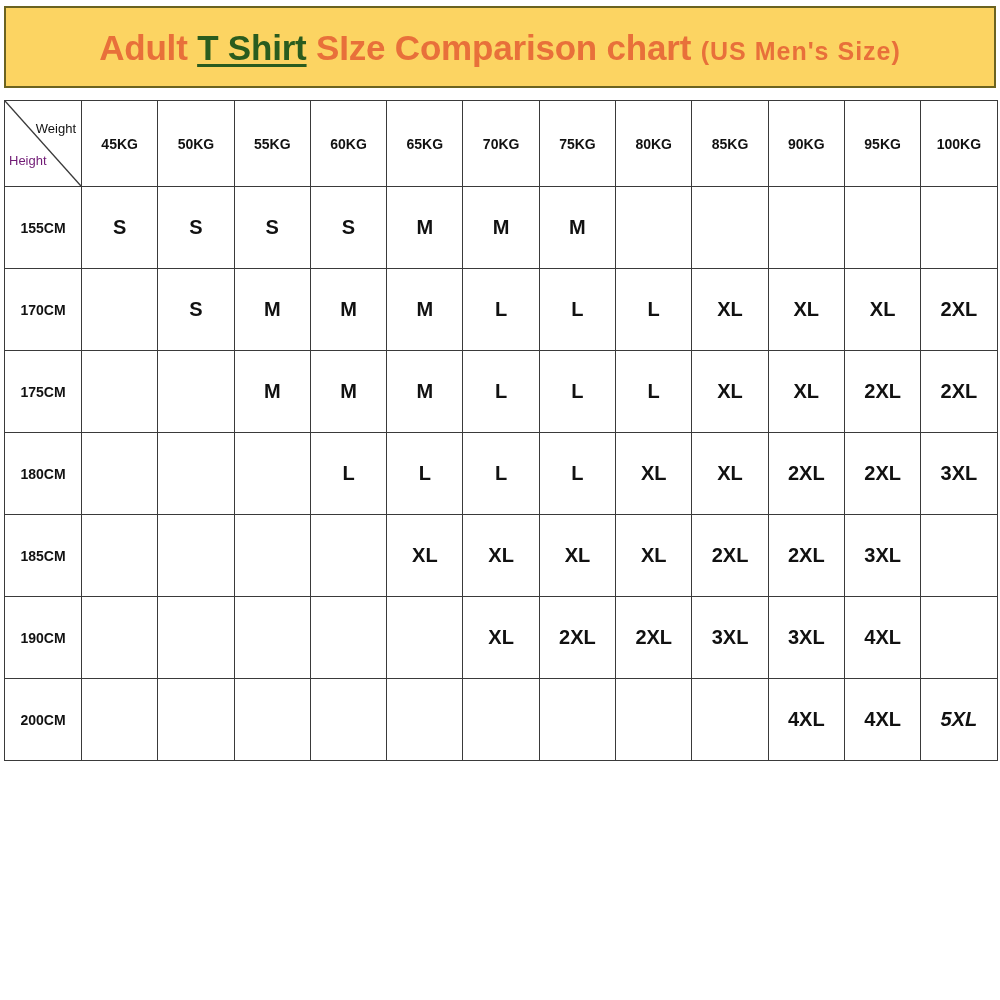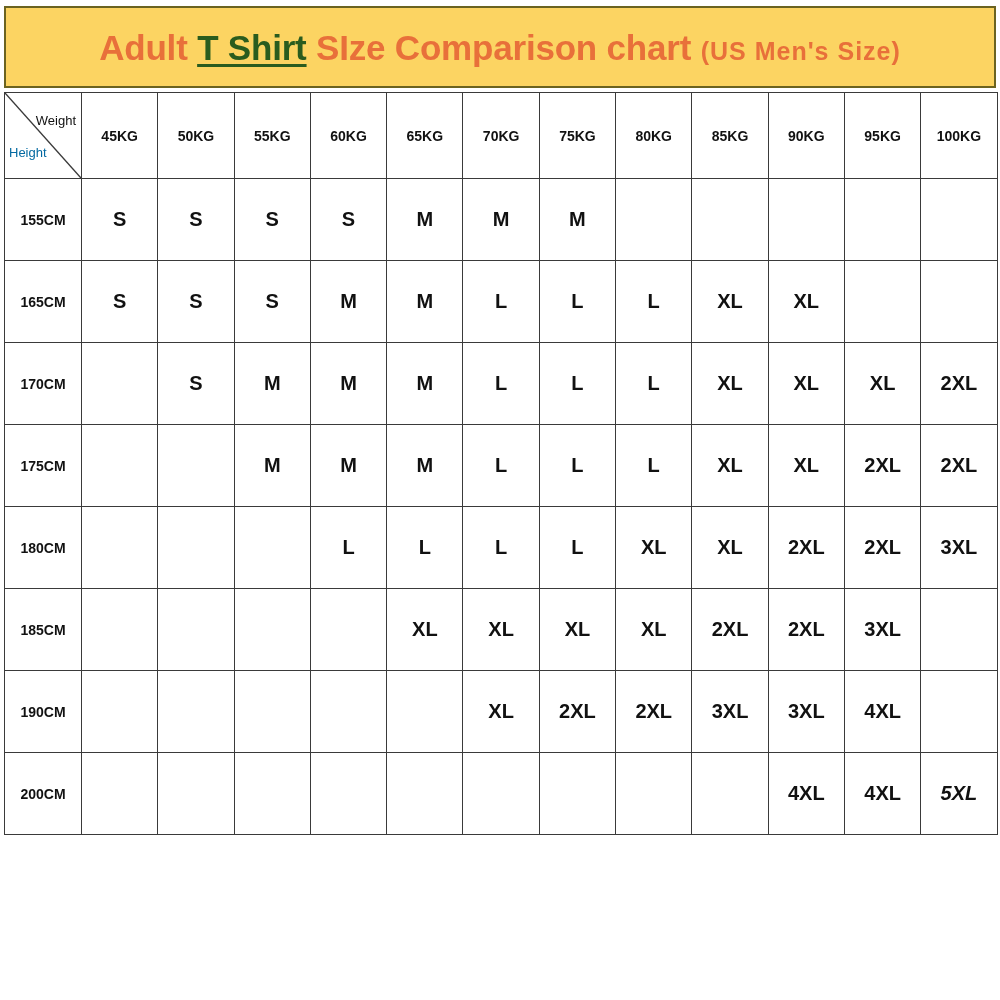--- a/index.html
+++ b/index.html
@@ -54,21 +54,21 @@
     font-size: 25px;
     font-weight: bold;
     letter-spacing: 1px;
   }
 
   
   .grid {
     border-collapse: collapse;
     table-layout: fixed;
     width: 992px;
-    margin-top: 4px;
+    margin-top: 12px;
   }
   .grid td, .grid th {
     border: 1px solid #3A3A3A;
     box-sizing: border-box;
     text-align: center;
     vertical-align: middle;
     padding: 0;
     font-weight: bold;
     color: #111111;
     background: #ffffff;
@@ -99,21 +99,21 @@
     font-size: 13px;
     font-weight: normal;
     color: #111;
   }
   .corner-height {
     position: absolute;
     left: 4px;
     bottom: 18px;
     font-size: 13px;
     font-weight: normal;
-    color: #0369a1;
+    color: #701a75;
   }
 
   .colhead {
     height: 86px;
     background: #F2F2F2;
     font-size: 14px;
     font-weight: bold;
   }
   .rowhead {
     height: 82px;
@@ -197,35 +197,20 @@
           <td class="cell sz-M" data-col="65KG">M</td>
           <td class="cell sz-M" data-col="70KG">M</td>
           <td class="cell sz-M" data-col="75KG">M</td>
           <td class="cell sz-none" data-col="80KG"></td>
           <td class="cell sz-none" data-col="85KG"></td>
           <td class="cell sz-none" data-col="90KG"></td>
           <td class="cell sz-none" data-col="95KG"></td>
           <td class="cell sz-none" data-col="100KG"></td>
         </tr>
         <tr>
-          <th class="rowhead">165CM</th>
-          <td class="cell sz-S" data-col="45KG">S</td>
-          <td class="cell sz-S" data-col="50KG">S</td>
-          <td class="cell sz-S" data-col="55KG">S</td>
-          <td class="cell sz-M" data-col="60KG">M</td>
-          <td class="cell sz-M" data-col="65KG">M</td>
-          <td class="cell sz-L" data-col="70KG">L</td>
-          <td class="cell sz-L" data-col="75KG">L</td>
-          <td class="cell sz-L" data-col="80KG">L</td>
-          <td class="cell sz-XL" data-col="85KG">XL</td>
-          <td class="cell sz-XL" data-col="90KG">XL</td>
-          <td class="cell sz-none" data-col="95KG"></td>
-          <td class="cell sz-none" data-col="100KG"></td>
-        </tr>
-        <tr>
           <th class="rowhead">170CM</th>
           <td class="cell sz-none" data-col="45KG"></td>
           <td class="cell sz-S" data-col="50KG">S</td>
           <td class="cell sz-M" data-col="55KG">M</td>
           <td class="cell sz-M" data-col="60KG">M</td>
           <td class="cell sz-M" data-col="65KG">M</td>
           <td class="cell sz-L" data-col="70KG">L</td>
           <td class="cell sz-L" data-col="75KG">L</td>
           <td class="cell sz-L" data-col="80KG">L</td>
           <td class="cell sz-XL" data-col="85KG">XL</td>

